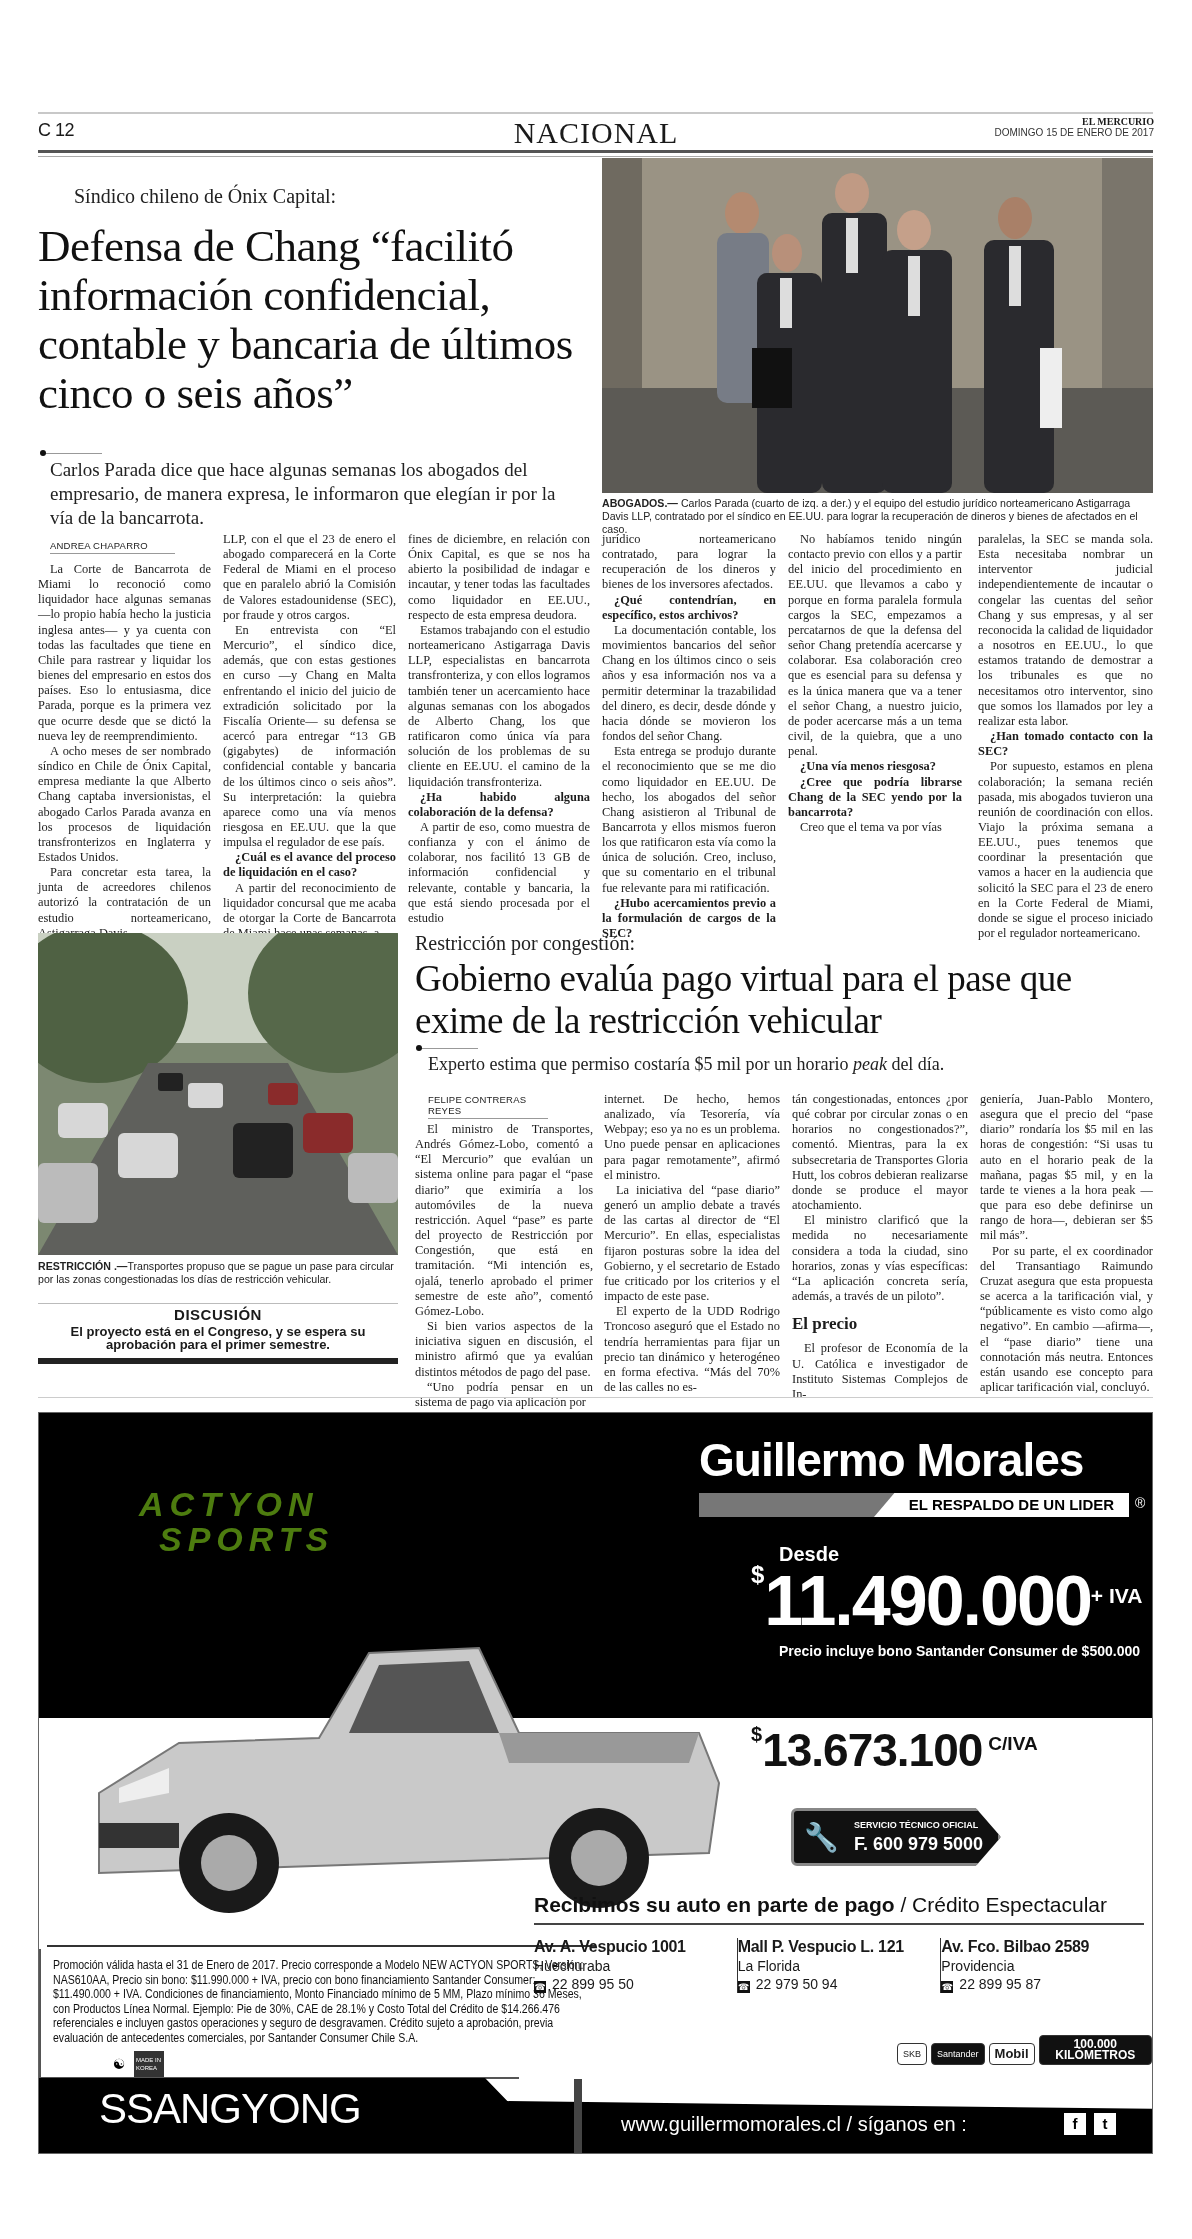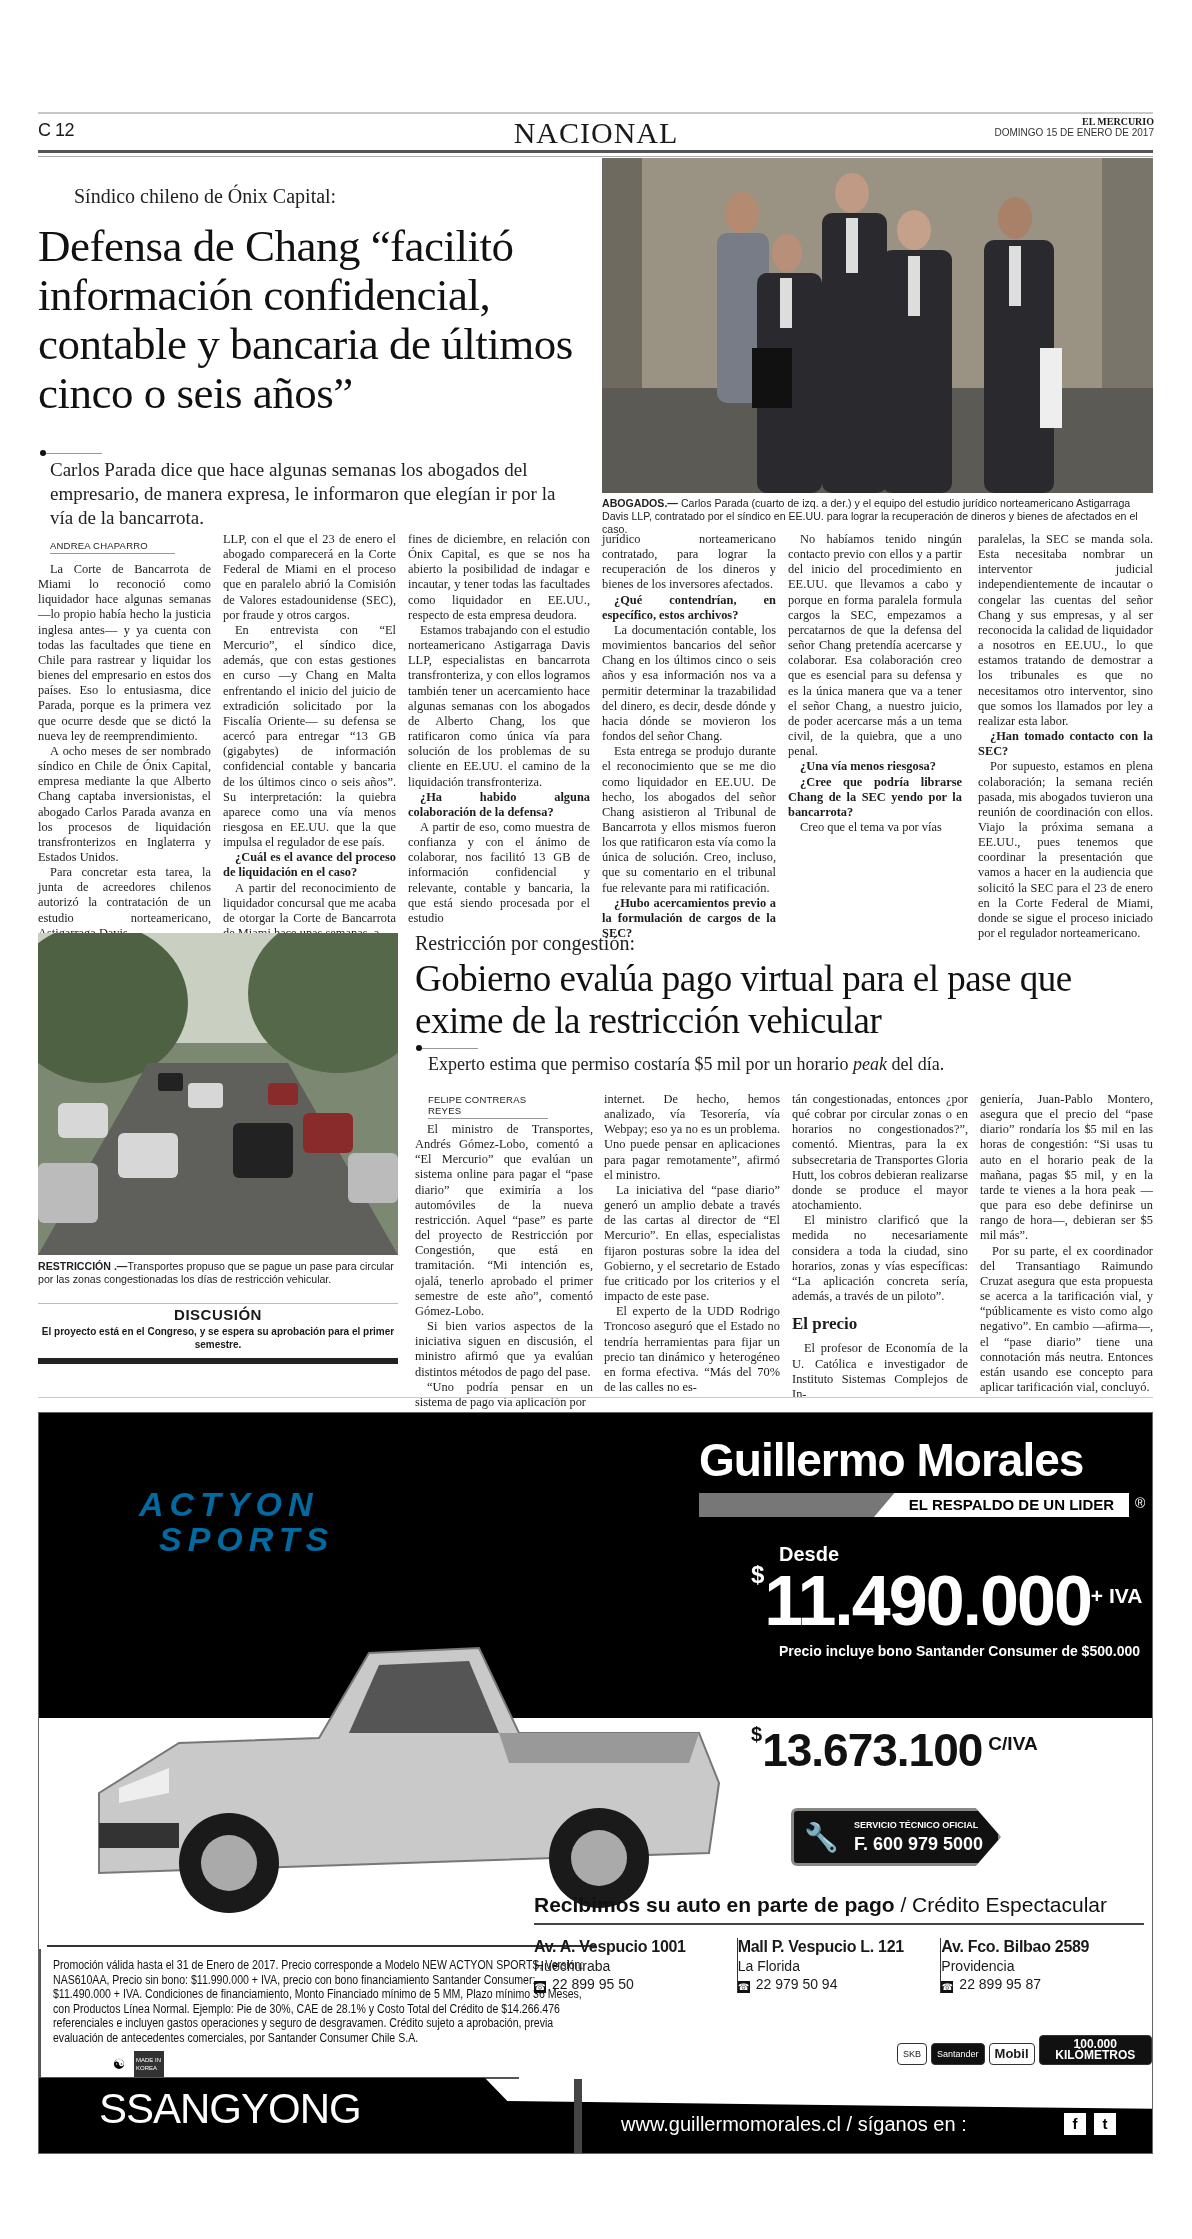--- a/index.html
+++ b/index.html
@@ -28,34 +28,34 @@
   .col .sub { font-size: 17px; font-weight: bold; margin: 12px 0 10px; text-indent: 0; }
 
   .photo1 { left: 602px; top: 158px; width: 551px; height: 335px; background: linear-gradient(180deg,#8a8579 0%,#a7a08f 30%,#6d6a64 60%,#3c3c3c 100%); overflow: hidden; }
   .photo-cap { font-family: "Liberation Sans", sans-serif; font-size: 10.6px; line-height: 13px; color: #222; }
   .photo-cap b { font-weight: bold; }
 
   .photo2 { left: 38px; top: 933px; width: 360px; height: 322px; background: linear-gradient(180deg,#b9c2b0 0%,#6e7d5e 30%,#55564e 55%,#7d7d79 100%); overflow: hidden; }
 
   .disc-rule { left: 38px; width: 360px; height: 1px; background: #bbb; top: 1303px; }
   .disc-title { left: 38px; width: 360px; top: 1306px; text-align: center; font-family: "Liberation Sans", sans-serif; font-weight: bold; font-size: 15px; letter-spacing: 0.5px; }
-  .disc-text { left: 38px; width: 360px; top: 1325px; text-align: center; font-family: "Liberation Sans", sans-serif; font-weight: bold; font-size: 10px; line-height: 13px; }
+  .disc-text { left: 38px; width: 360px; top: 1325px; text-align: center; font-family: "Liberation Sans", sans-serif; font-weight: bold; font-size: 13px; line-height: 13px; }
   .disc-bar { left: 38px; width: 360px; top: 1358px; height: 6px; background: #222; }
 
   .sep-rule { left: 38px; width: 1115px; top: 1397px; height: 1px; background: #ccc; }
 
   
   .ad { left: 38px; top: 1412px; width: 1115px; height: 742px; border: 1px solid #666; background: #fff; overflow: hidden; }
   .ad-black-top { left: 0; top: 0; width: 1115px; height: 305px; background: #000; }
   .gm-box { left: 660px; top: 20px; width: 450px; height: 95px; }
   .gm-name { left: 0; top: 0; color: #fff; font-family: "Liberation Sans", sans-serif; font-weight: bold; font-size: 46px; letter-spacing: -1px; }
   .gm-tag-bar { left: 0; top: 60px; width: 430px; height: 24px; background: #777; }
   .gm-tag { left: 175px; top: 60px; width: 255px; height: 24px; background: #fff; color: #000; font-family: "Liberation Sans", sans-serif; font-weight: bold; font-size: 15px; text-align: center; line-height: 24px; clip-path: polygon(8% 0,100% 0,100% 100%,0 100%); padding-left: 20px; }
   .gm-reg { left: 436px; top: 62px; color: #fff; font-family: "Liberation Sans", sans-serif; font-size: 14px; }
-  .actyon { left: 100px; top: 72px; color: #0369a1; font-family: "Liberation Sans", sans-serif; font-weight: bold; font-style: italic; }
+  .actyon { left: 100px; top: 72px; color: #4d7c0f; font-family: "Liberation Sans", sans-serif; font-weight: bold; font-style: italic; }
   .actyon .a1 { font-size: 34px; letter-spacing: 6px; display: block; }
   .actyon .a2 { font-size: 34px; letter-spacing: 6px; display: block; margin-top: -4px; padding-left: 20px; }
   .desde { left: 740px; top: 130px; color: #fff; font-family: "Liberation Sans", sans-serif; font-weight: bold; font-size: 20px; }
   .price1 { left: 712px; top: 148px; color: #fff; font-family: "Liberation Sans", sans-serif; font-weight: bold; }
   .price1 .cur { font-size: 24px; vertical-align: top; }
   .price1 .num { font-size: 70px; letter-spacing: -2px; }
   .price1 .tax { font-size: 21px; vertical-align: 22px; }
   .price-note { left: 740px; top: 230px; color: #fff; font-family: "Liberation Sans", sans-serif; font-weight: bold; font-size: 14px; }
   .price2 { left: 712px; top: 310px; color: #111; font-family: "Liberation Sans", sans-serif; font-weight: bold; }
   .price2 .cur { font-size: 20px; vertical-align: top; }

